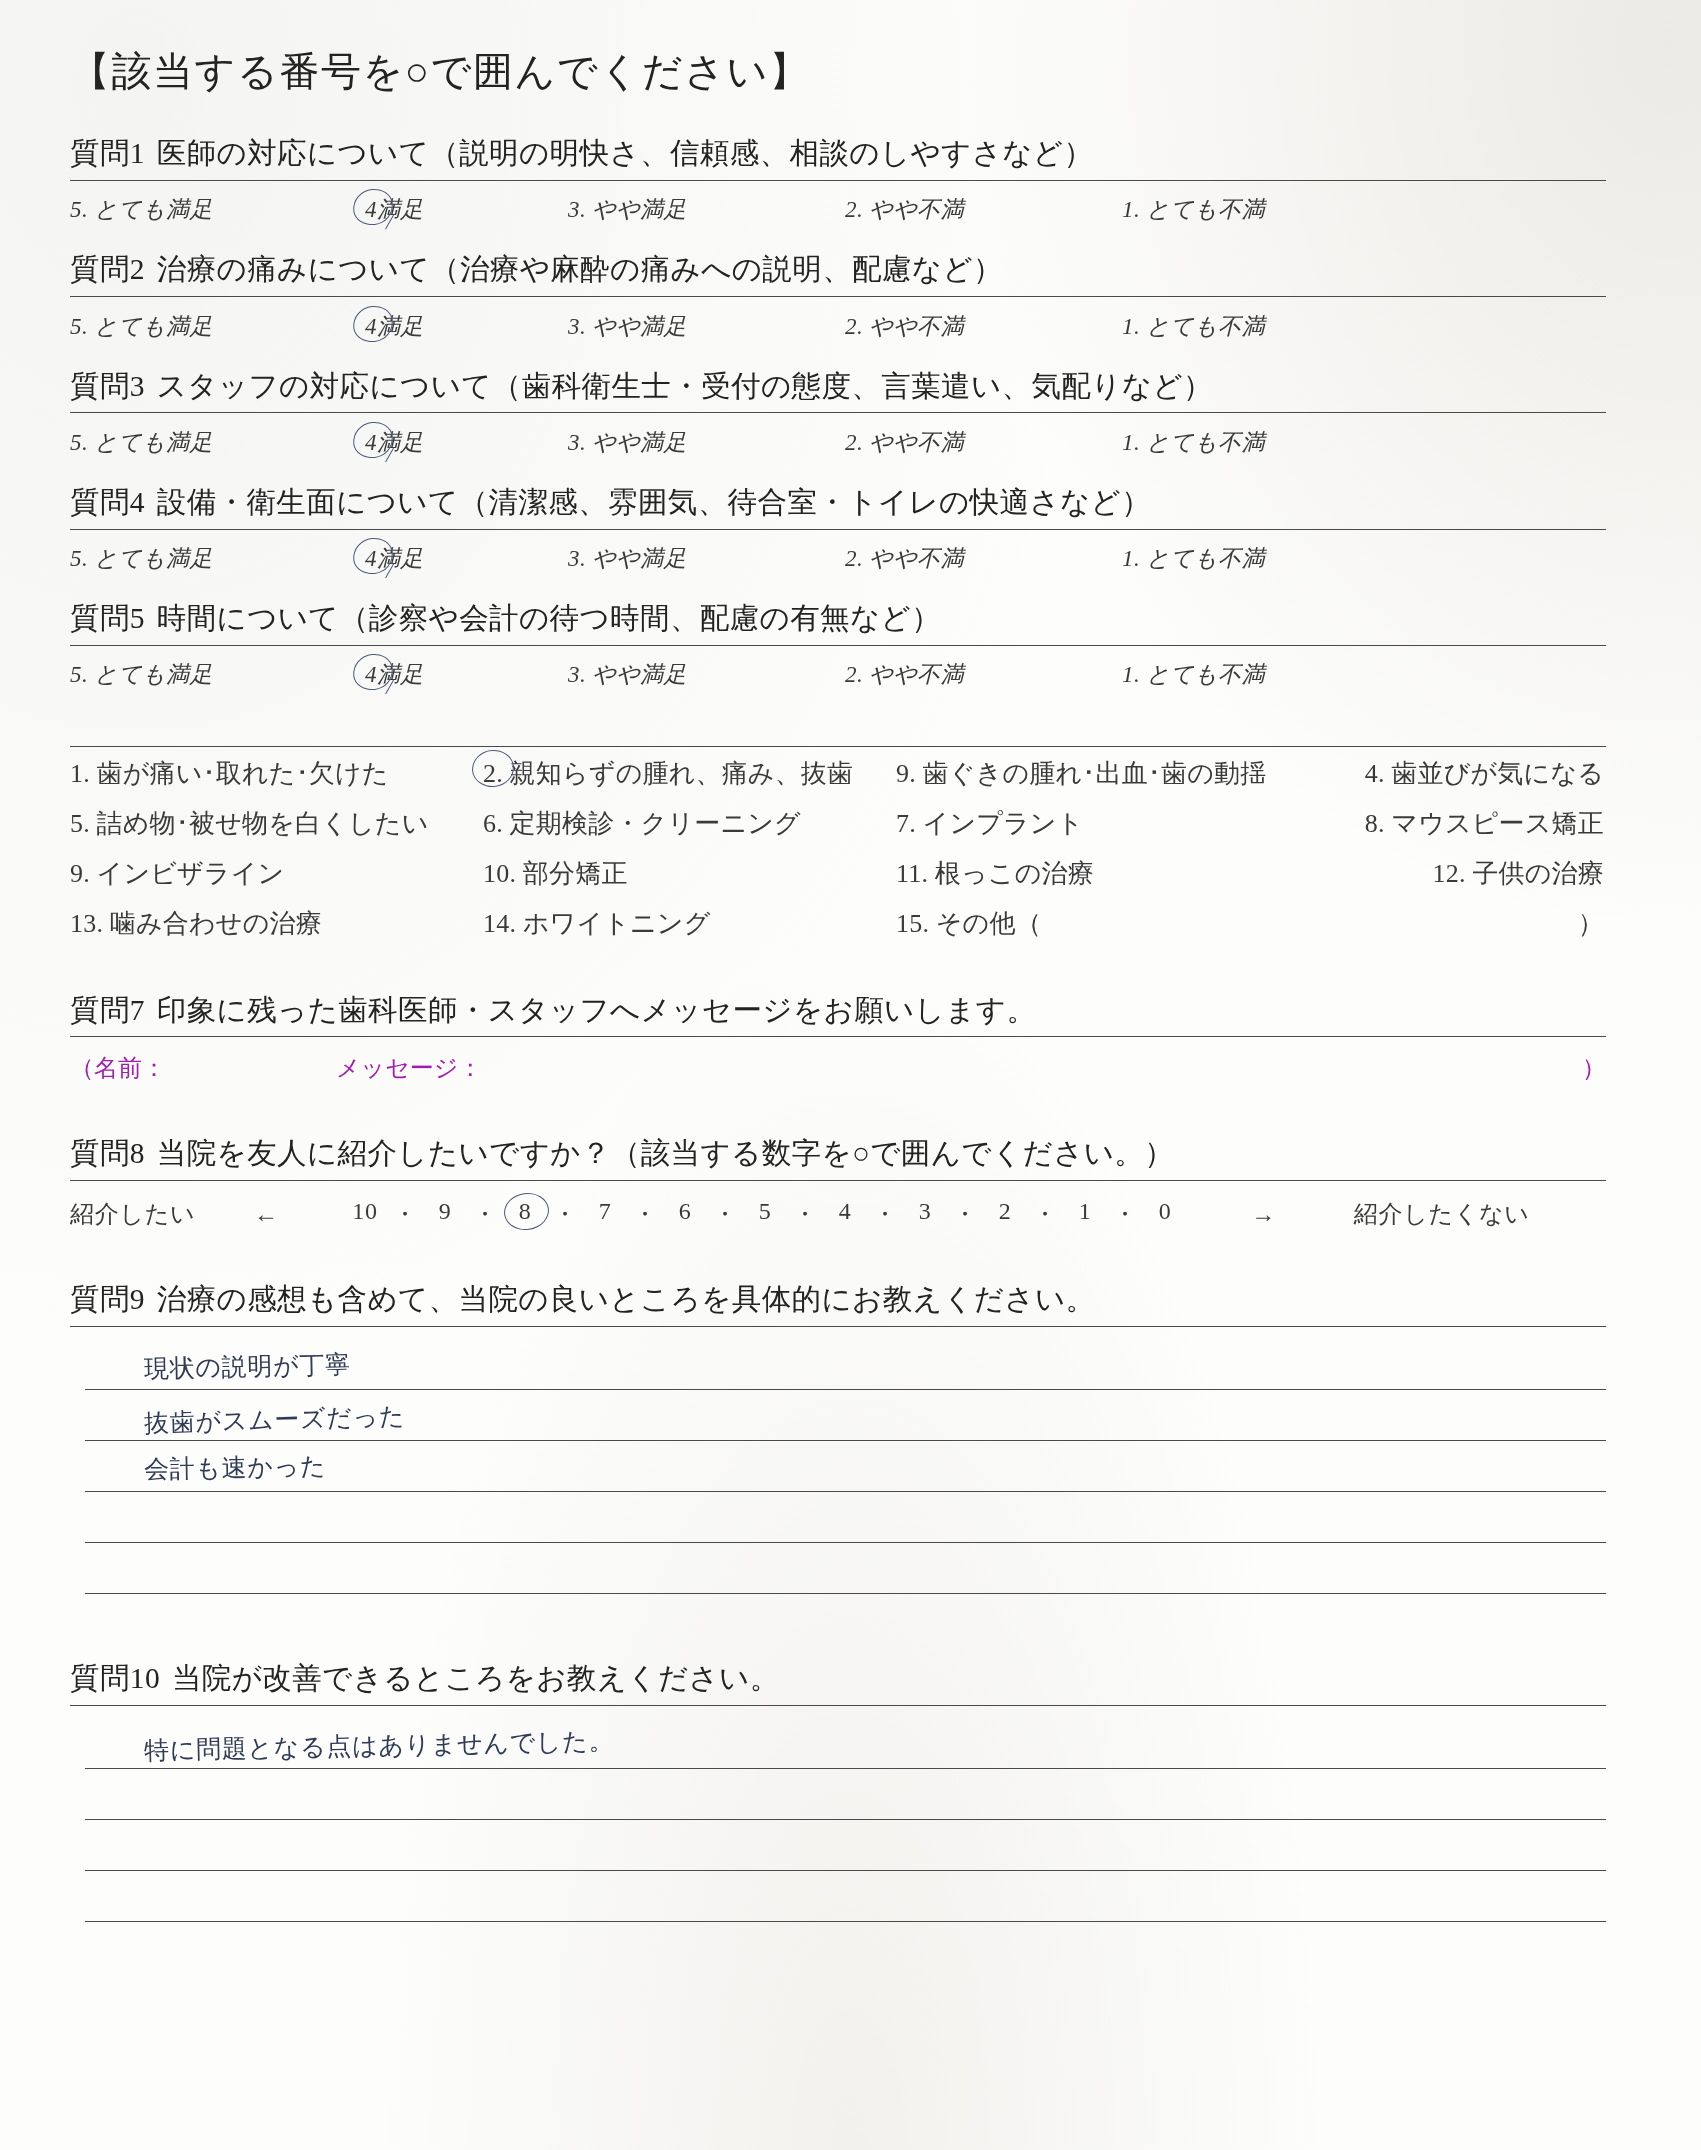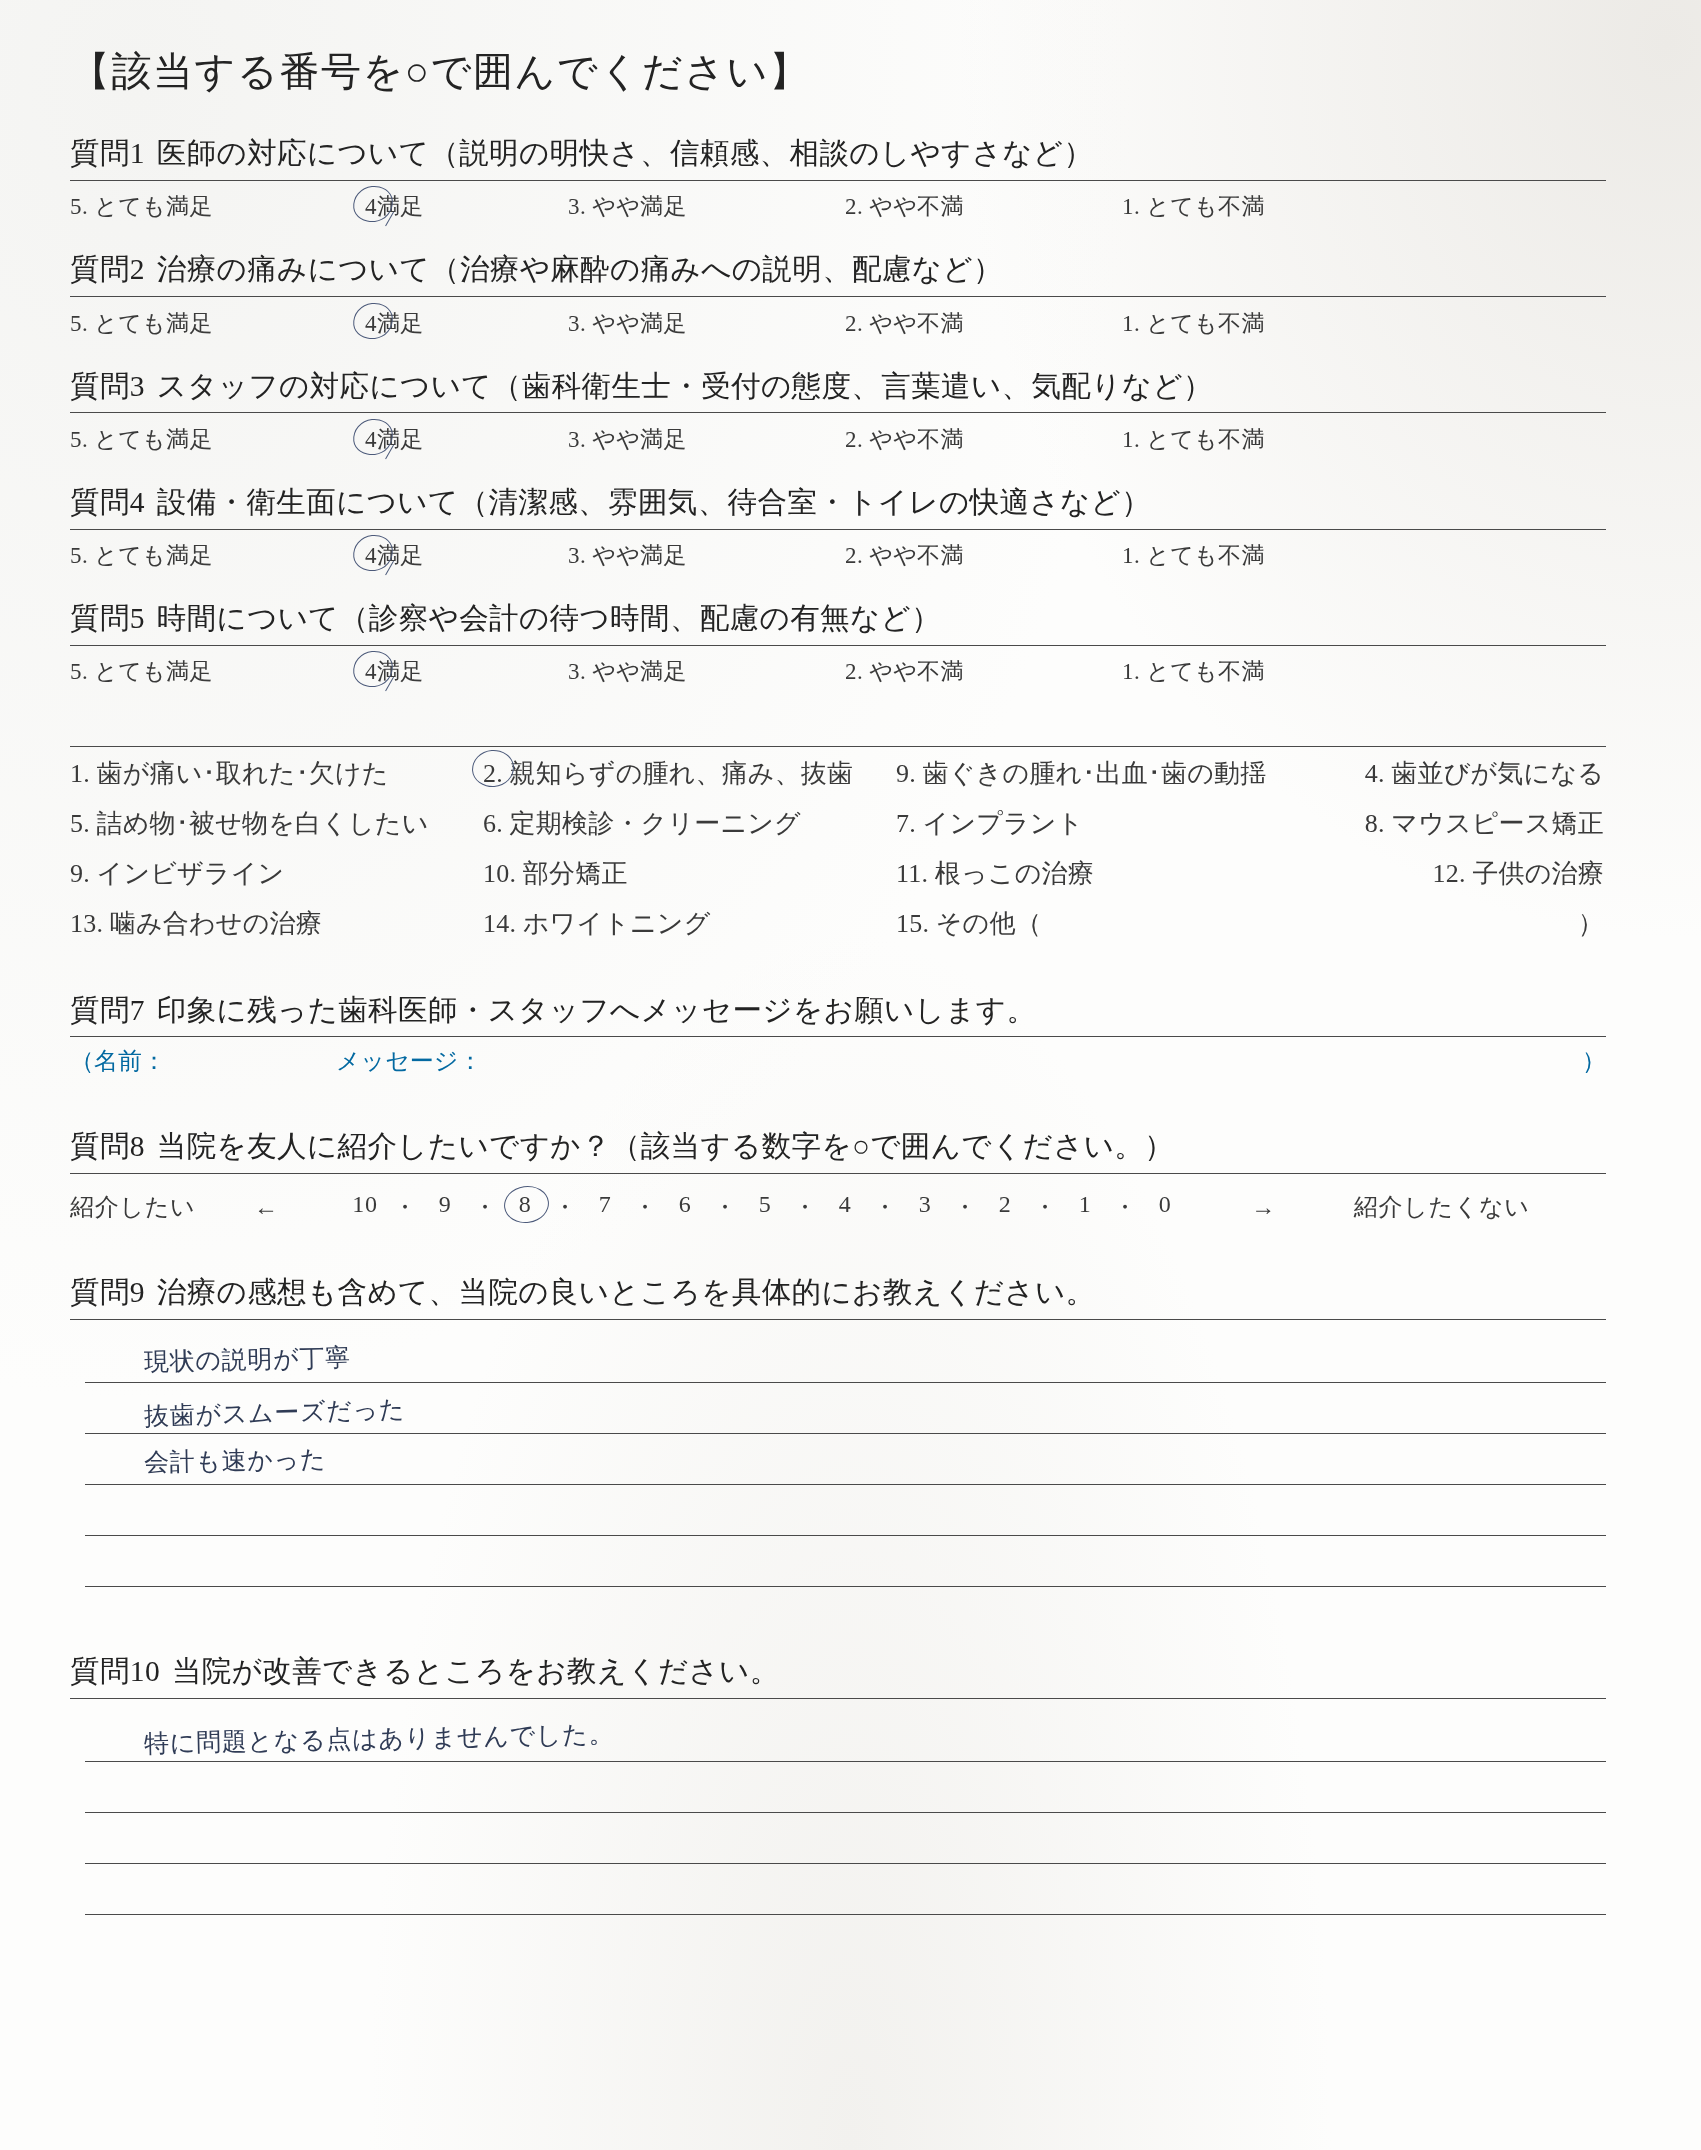--- a/index.html
+++ b/index.html
@@ -58,25 +58,26 @@
 
   .rule {
     border-bottom: 1.5px solid #4a4a4a;
     margin-top: 5.9px;
     margin-bottom: 7.4px;
     width: 1536px;
   }
 
   .scale-row {
     display: flex;
-    align-items: center;
+    align-items: flex-end;
     font-size: 23px;
     color: #3a3a3a;
     letter-spacing: 0.4px;
     height: 37px;
+    font-style: italic;
   }
   .scale-item { position: relative; white-space: nowrap; }
   .s1 { width: 295px; }
   .s2 { width: 203px; }
   .s3 { width: 277px; }
   .s4 { width: 277px; }
   .s5 { width: 258px; }
 
   
   .circled { position: relative; display: inline-block; }
@@ -136,23 +137,23 @@
     border: 1.5px solid #4c5a7a;
     border-radius: 50% 50% 50% 50% / 52% 48% 52% 48%;
     transform: rotate(-4deg);
   }
 
   
   .name-line {
     display: flex;
     align-items: baseline;
     font-size: 24px;
-    color: #0369a1;
+    color: #a21caf;
     width: 1536px;
-    margin-top: 8px;
+    margin-top: 15px;
   }
   .name-line .lbl { white-space: nowrap; }
   .name-line .gap { width: 170px; }
   .name-line .flex { flex: 1; }
   .name-line .close { margin-left: auto; }
 
   
   .nps {
     display: flex;
     align-items: center;

